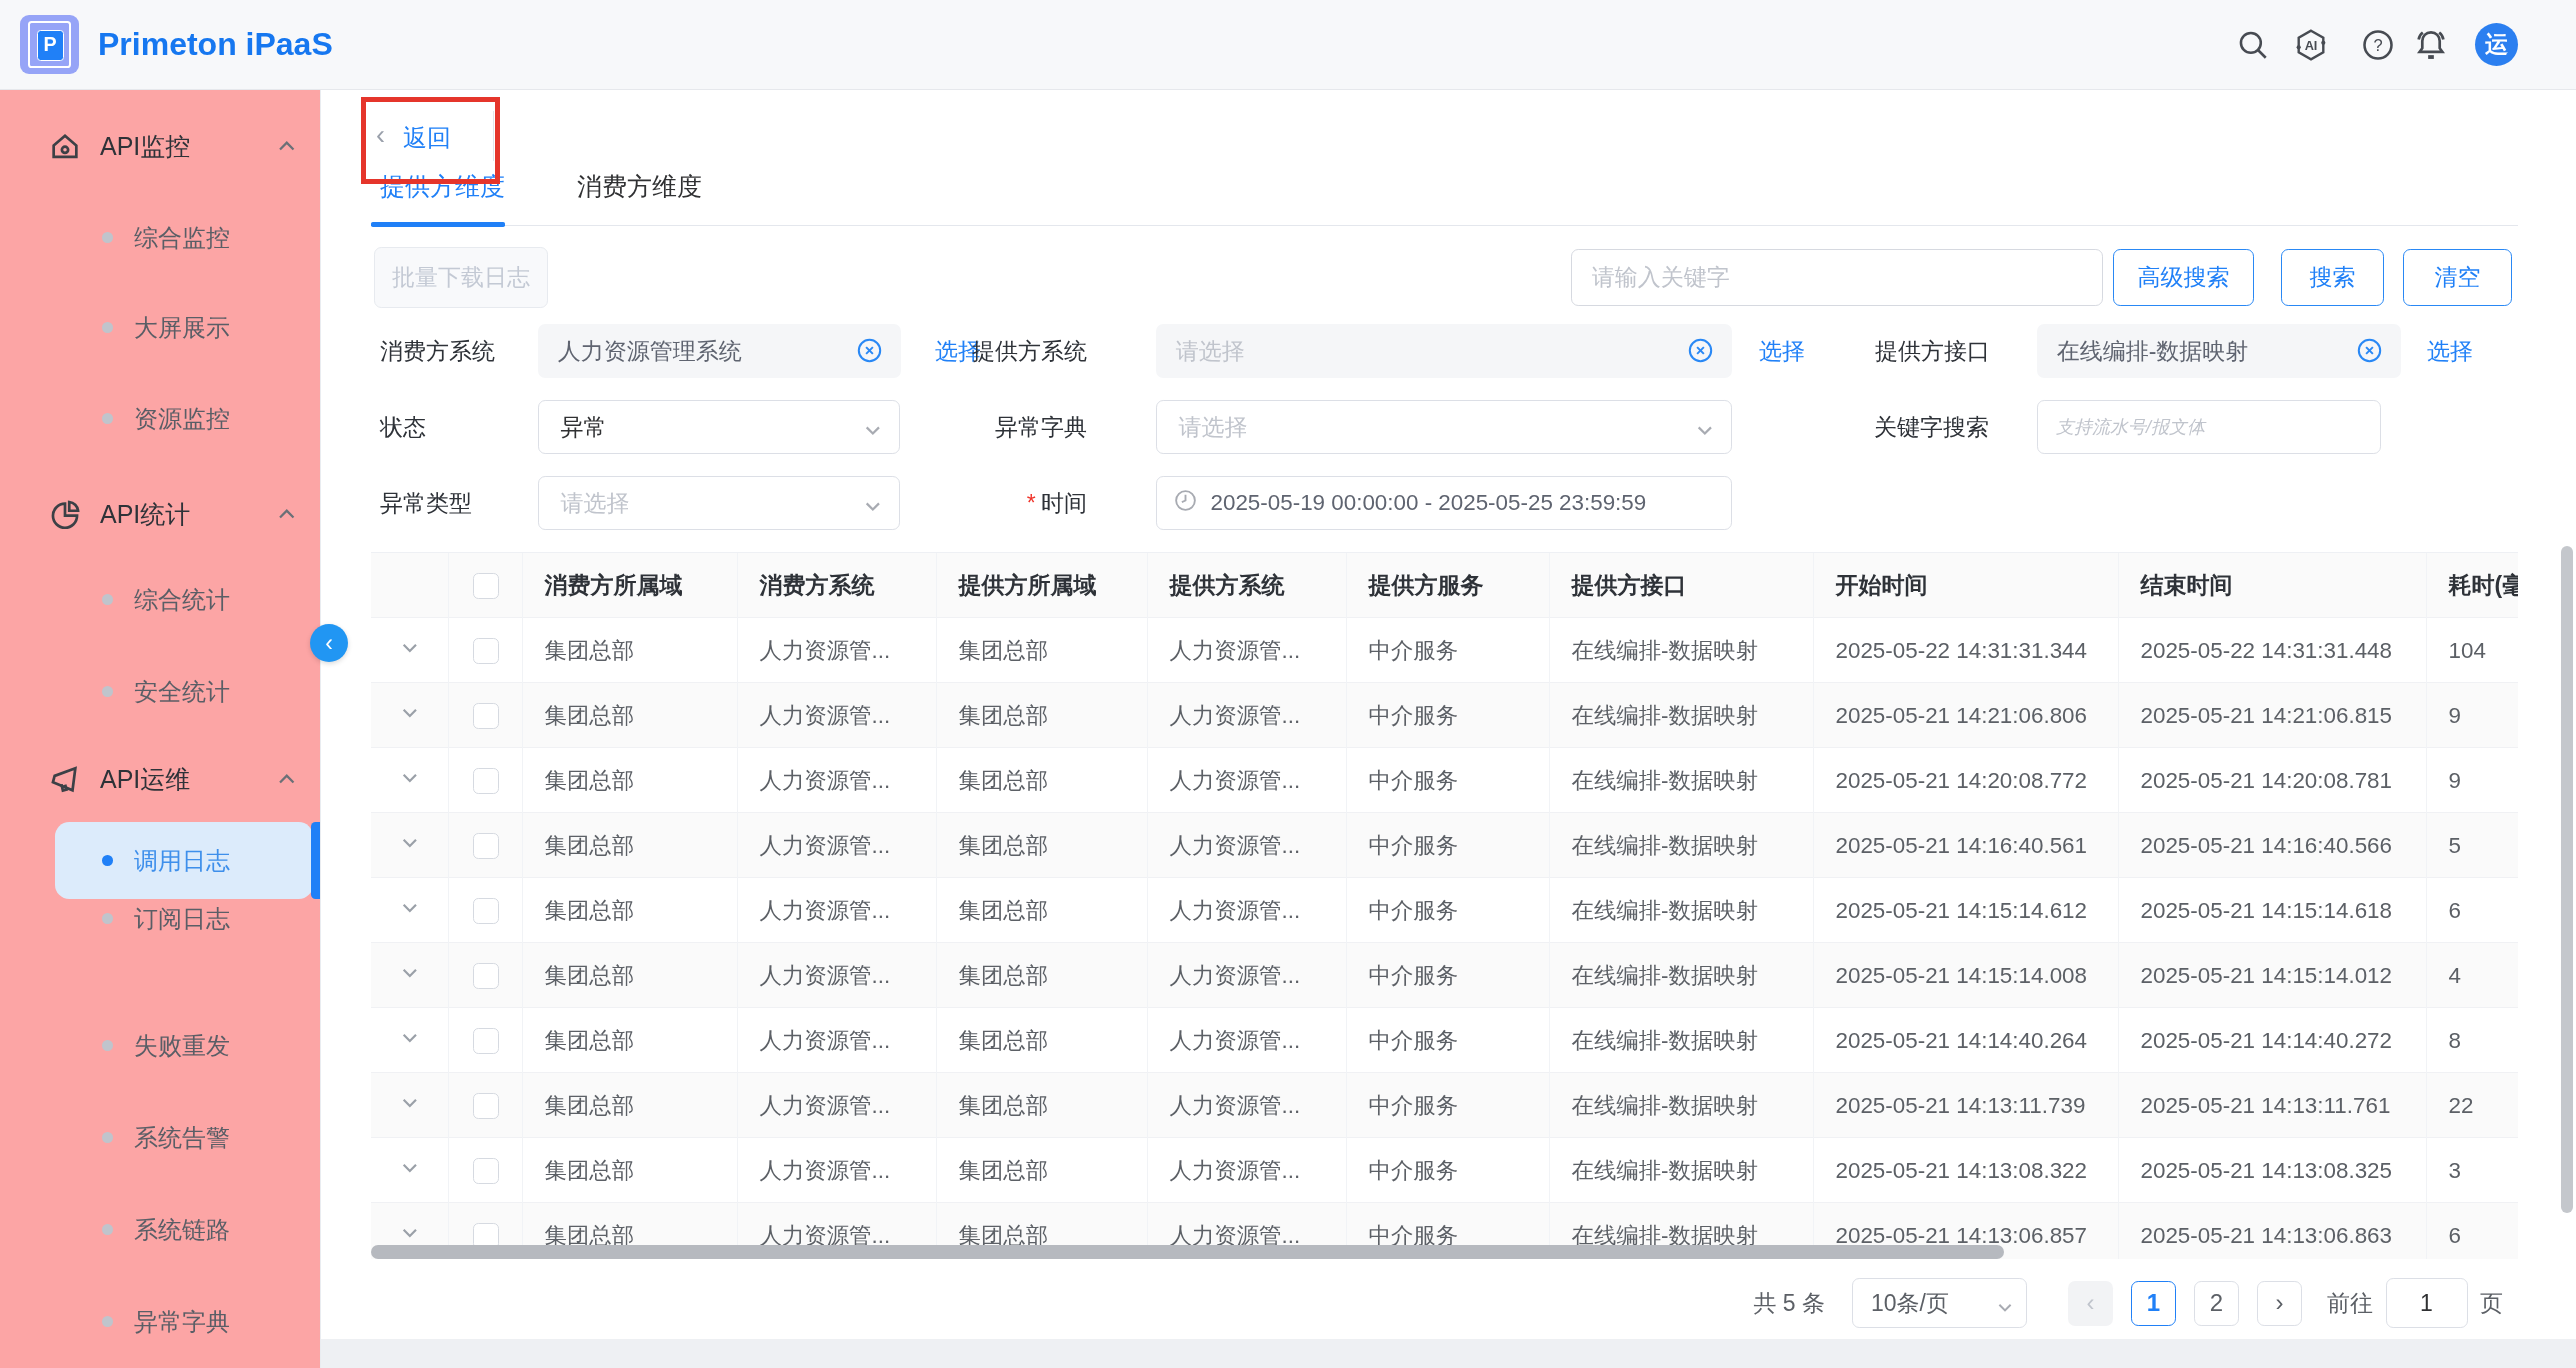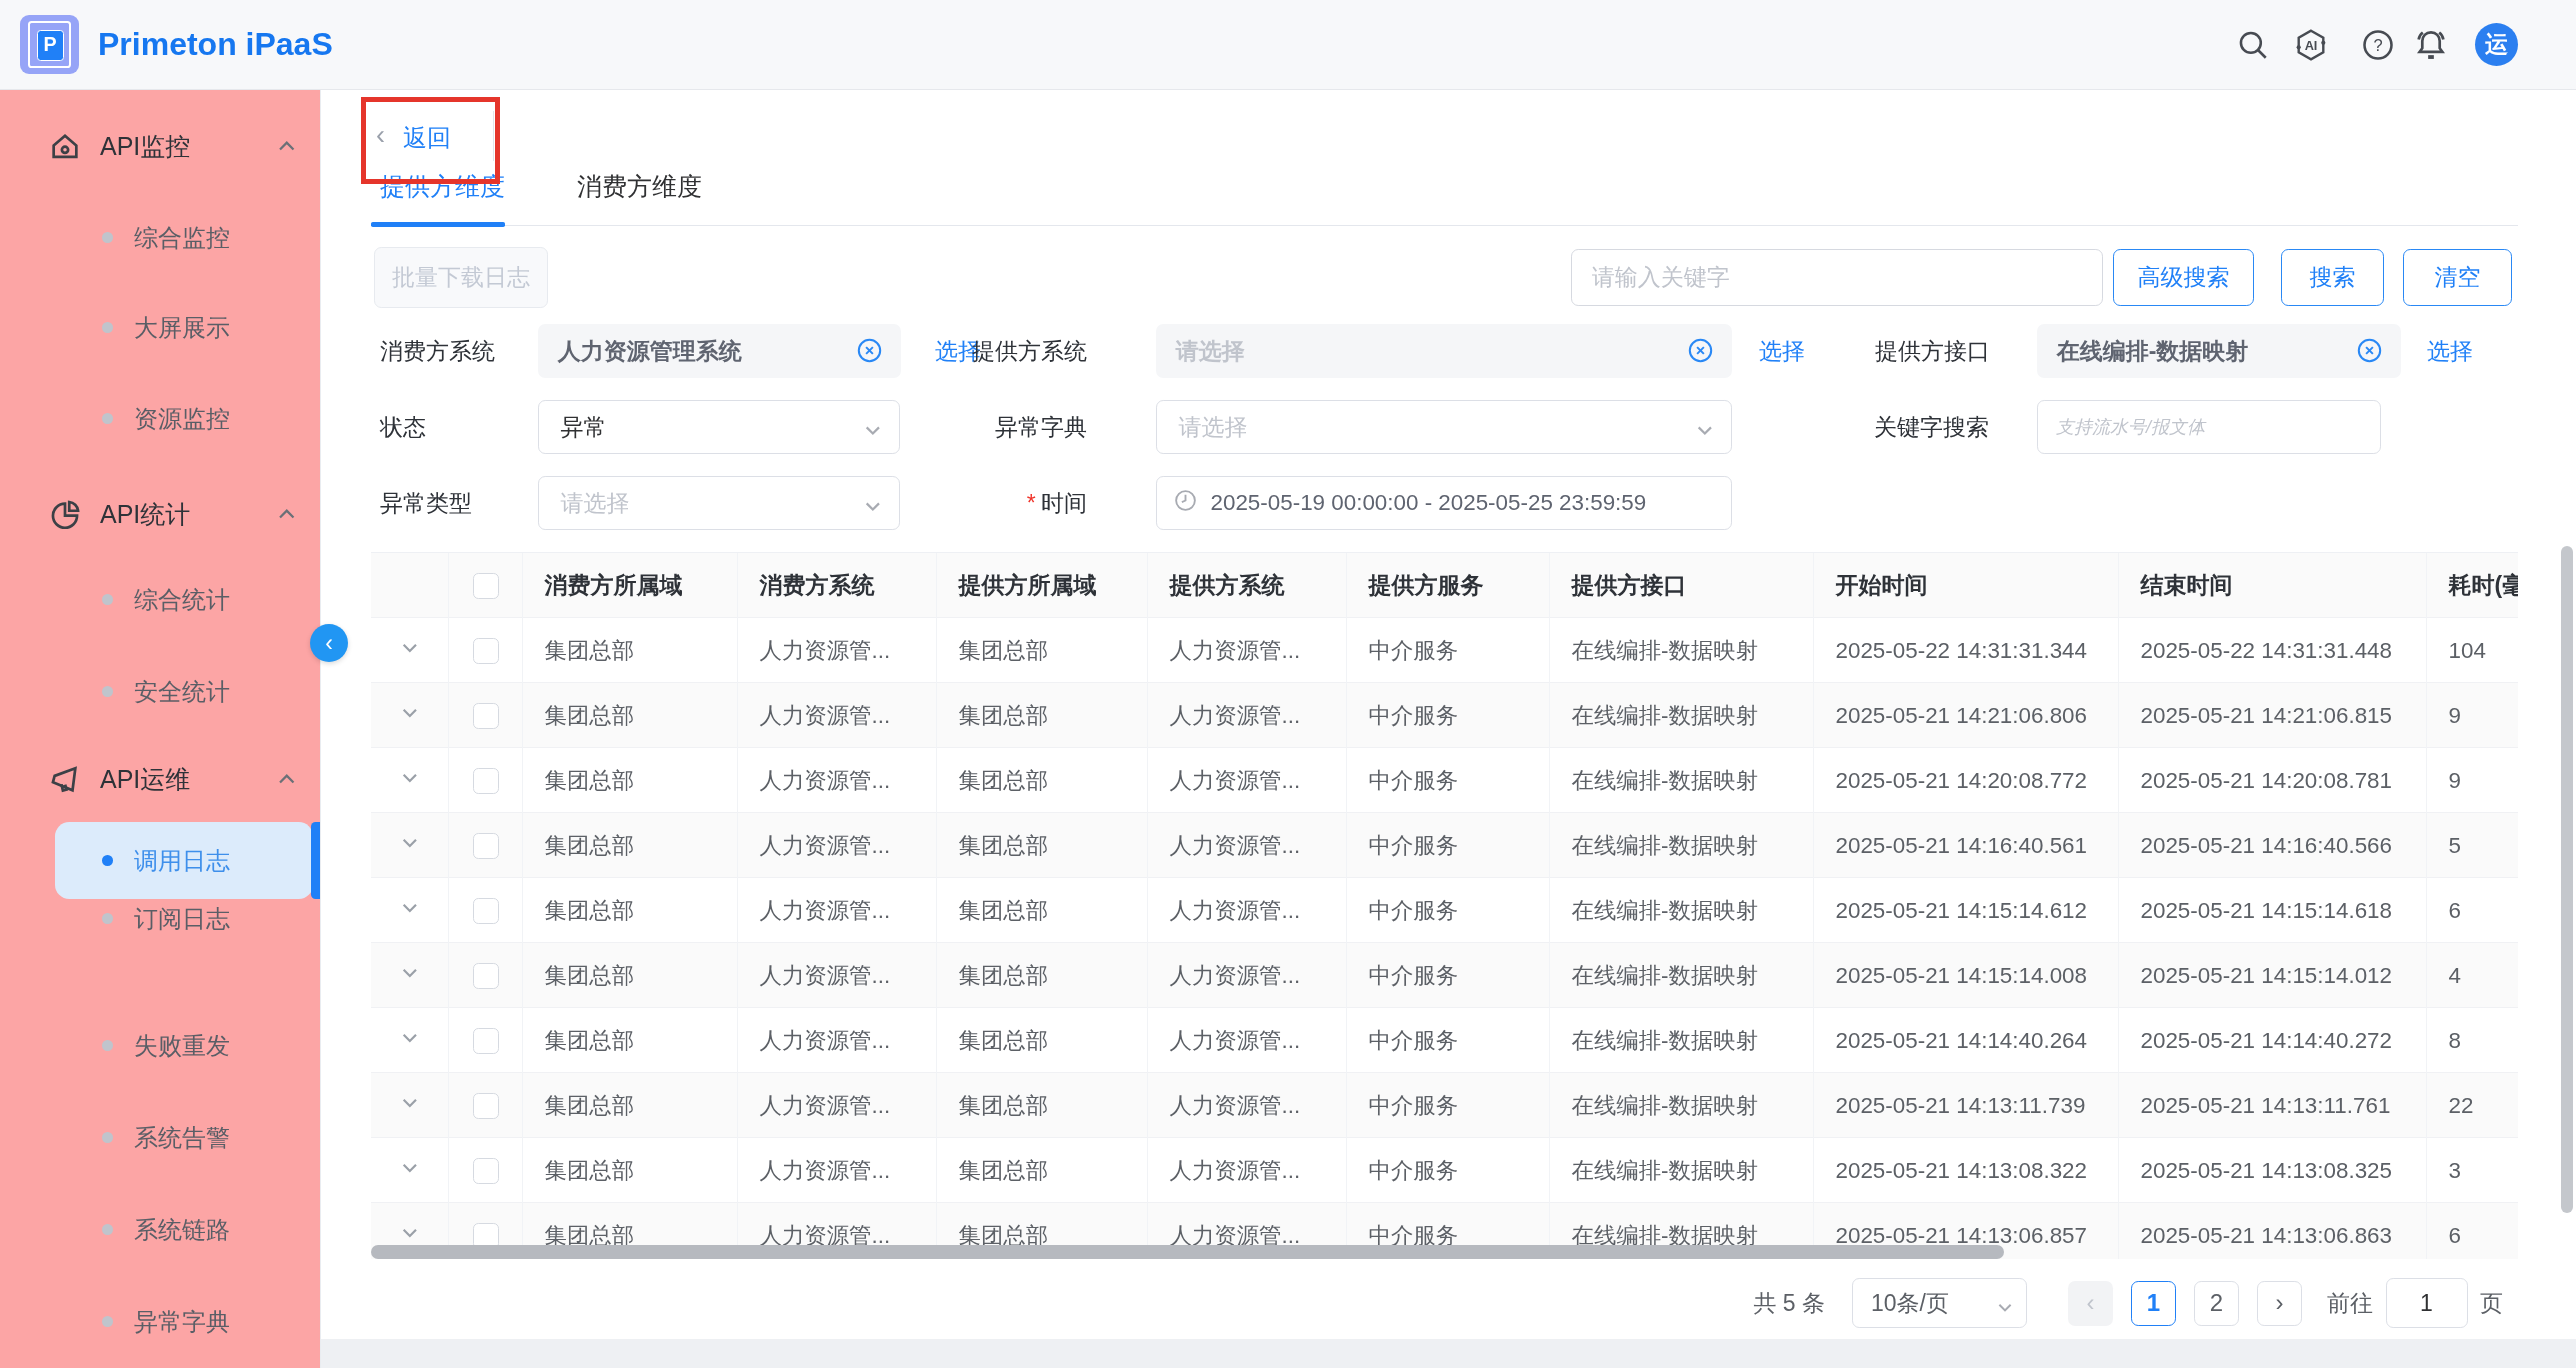--- a/index.html
+++ b/index.html
@@ -47,21 +47,21 @@
   #kw-input{position:absolute;left:1571px;top:249px;width:532px;height:57px;border:0.9px solid #d6d9e0;border-radius:7.2px;box-sizing:border-box;padding:0 19.7px;font-size:23px;color:#333;outline:none;font-family:inherit;}
   #kw-input::placeholder{color:#c0c4cc;}
   .blue-btn{position:absolute;top:249px;height:57px;background:#fff;border:1.8px solid #2988f5;border-radius:7.2px;color:#2080f7;font-size:23px;display:flex;align-items:center;justify-content:center;box-sizing:border-box;cursor:pointer;}
   #adv-btn{left:2113px;width:141px;}
   #search-btn{left:2281px;width:103px;}
   #clear-btn{left:2403px;width:109px;}
 
   
   .flabel{position:absolute;height:54px;line-height:54px;font-size:23px;color:#2e3238;}
   .flabel.r{text-align:right;}
-  .grayfield{position:absolute;height:54px;background:#f5f6f8;border-radius:7.2px;display:flex;align-items:center;padding:0 19.7px;box-sizing:border-box;font-size:23px;color:#5f6470;font-weight:bold;}
+  .grayfield{position:absolute;height:54px;background:#f5f6f8;border-radius:7.2px;display:flex;align-items:center;padding:0 19.7px;box-sizing:border-box;font-size:23px;color:#5f6470;}
   .grayfield .ph{color:#c0c4cc;}
   .clear-x{position:absolute;right:18px;top:13.4px;width:27px;height:27px;}
   .sel{position:absolute;height:54px;background:#fff;border:0.9px solid #dcdfe6;border-radius:7.2px;display:flex;align-items:center;padding:0 21.5px;box-sizing:border-box;font-size:23px;color:#303133;cursor:pointer;}
   .sel .ph{color:#c0c4cc;}
   .sel .chev{position:absolute;right:16px;top:18px;}
   .flink{position:absolute;height:54px;line-height:54px;font-size:23px;color:#2080f7;cursor:pointer;}
   #keyword-input{position:absolute;left:2037px;width:344px;height:54px;border:0.9px solid #dcdfe6;border-radius:7.2px;box-sizing:border-box;padding:0 18px;font-size:18px;outline:none;font-family:inherit;font-style:italic;}
   #keyword-input::placeholder{color:#c0c4cc;}
   #datebox{position:absolute;left:1156px;width:576px;height:54px;border:0.9px solid #dcdfe6;border-radius:7.2px;box-sizing:border-box;display:flex;align-items:center;padding:0 16px;gap:12.5px;font-size:22.4px;color:#5f6470;}
   .star{color:#f0352b;margin-right:5.4px;}

